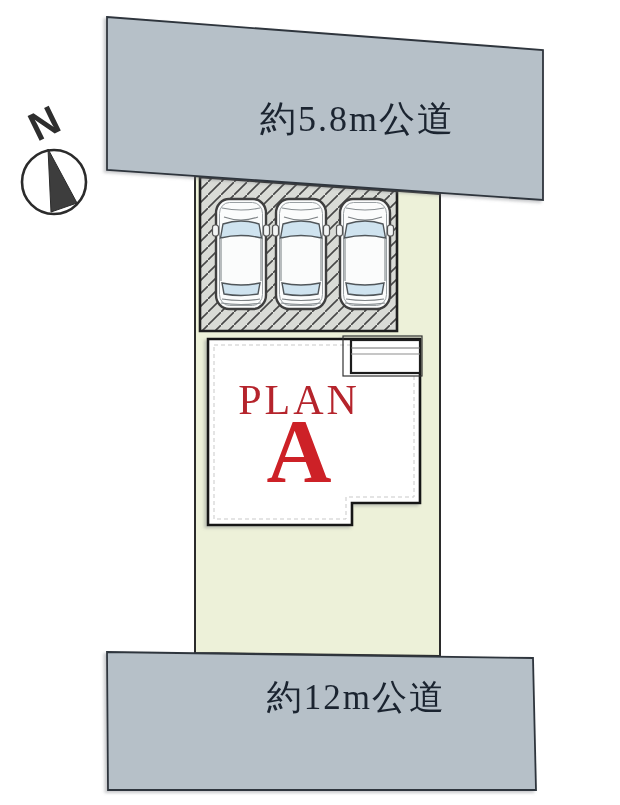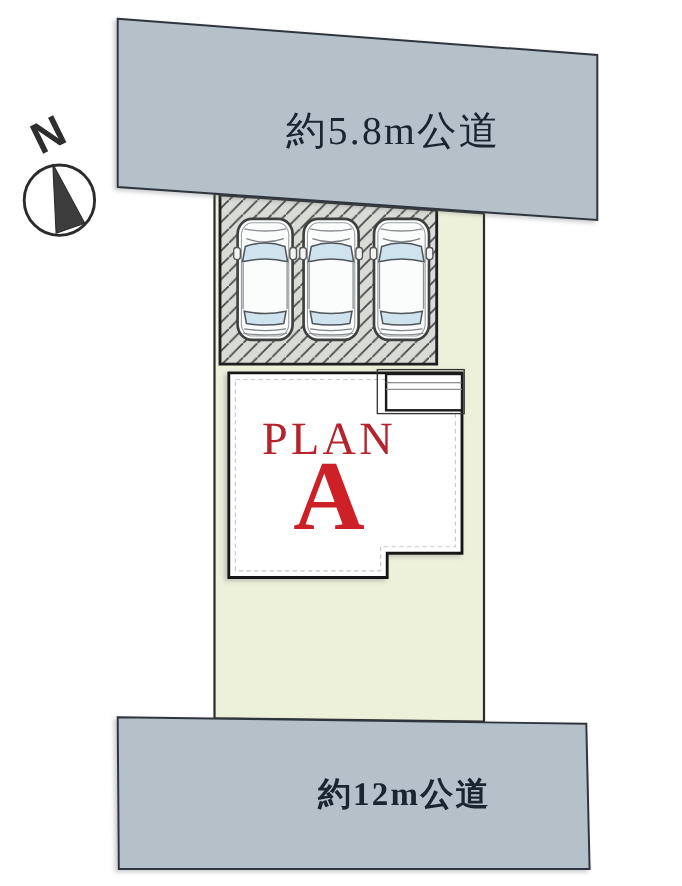--- a/index.html
+++ b/index.html
@@ -18,21 +18,21 @@
     white-space:nowrap;
     pointer-events:none;
   }
   .road-label{
     font-size:36px;
     line-height:44px;
     letter-spacing:2px;
     text-align:right;
   }
   #top-road-label{left:195px;top:97px;width:260px;}
-  #bottom-road-label{left:186px;top:701px;width:260px;font-size:30px;font-weight:bold;}
+  #bottom-road-label{left:186px;top:676px;width:260px;font-size:35px;}
   #plan-label{
     left:199px;top:379px;width:200px;
     font-size:42px;line-height:1;
     font-weight:normal;
     letter-spacing:3px;
     color:var(--plan-red,#b5242c);
   }
   #plan-letter{
     left:219px;top:407px;width:160px;
     font-size:90px;line-height:1;

